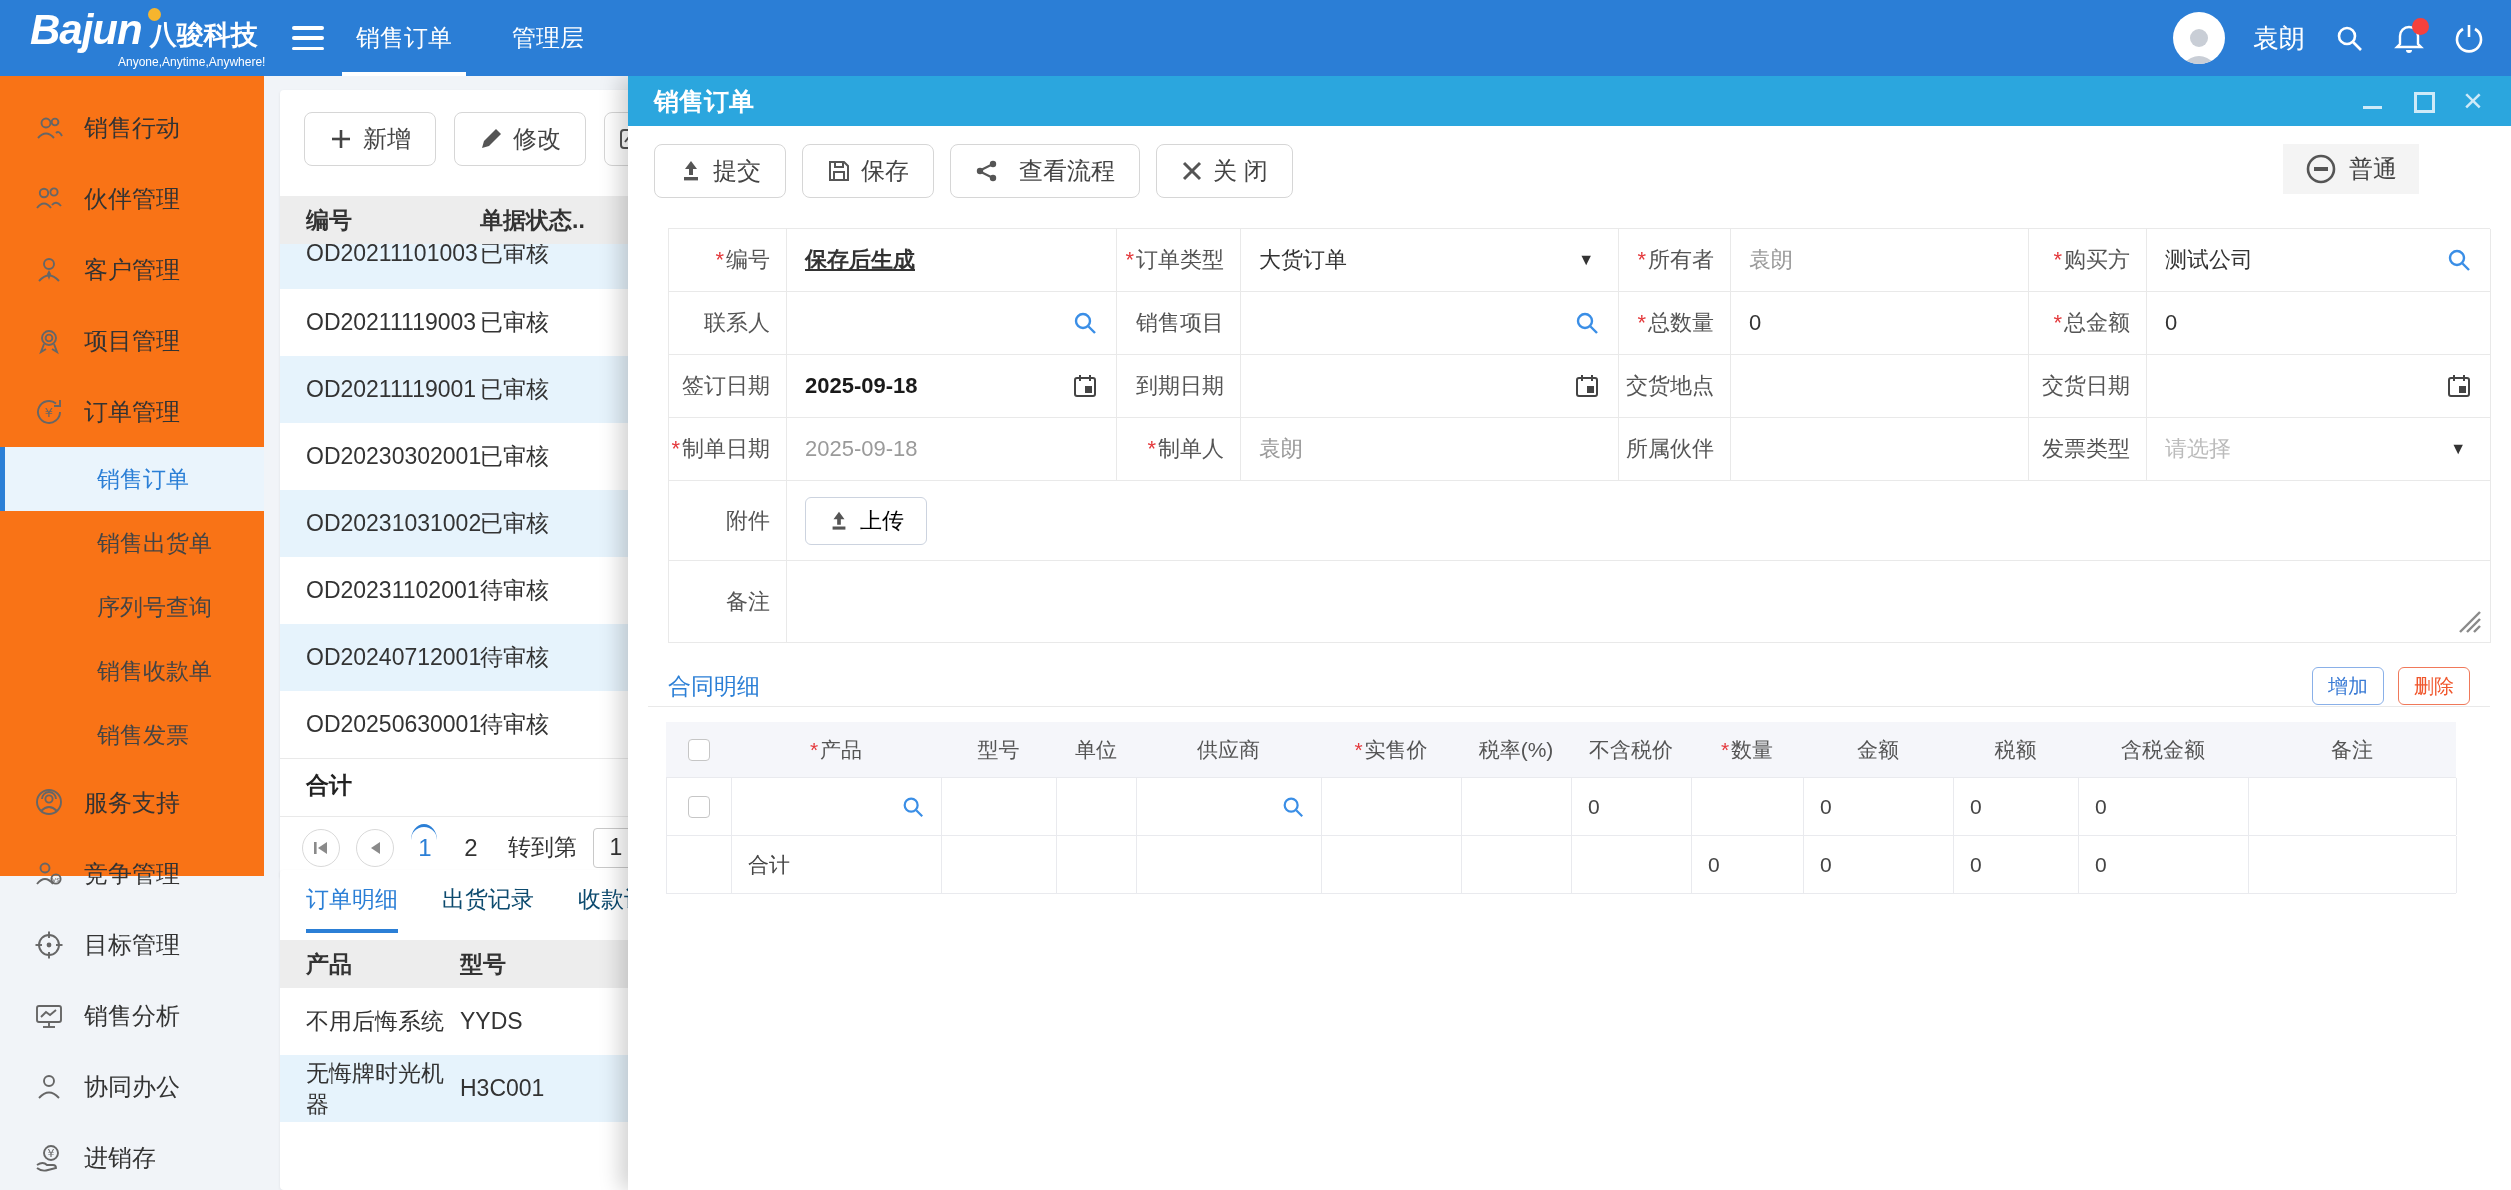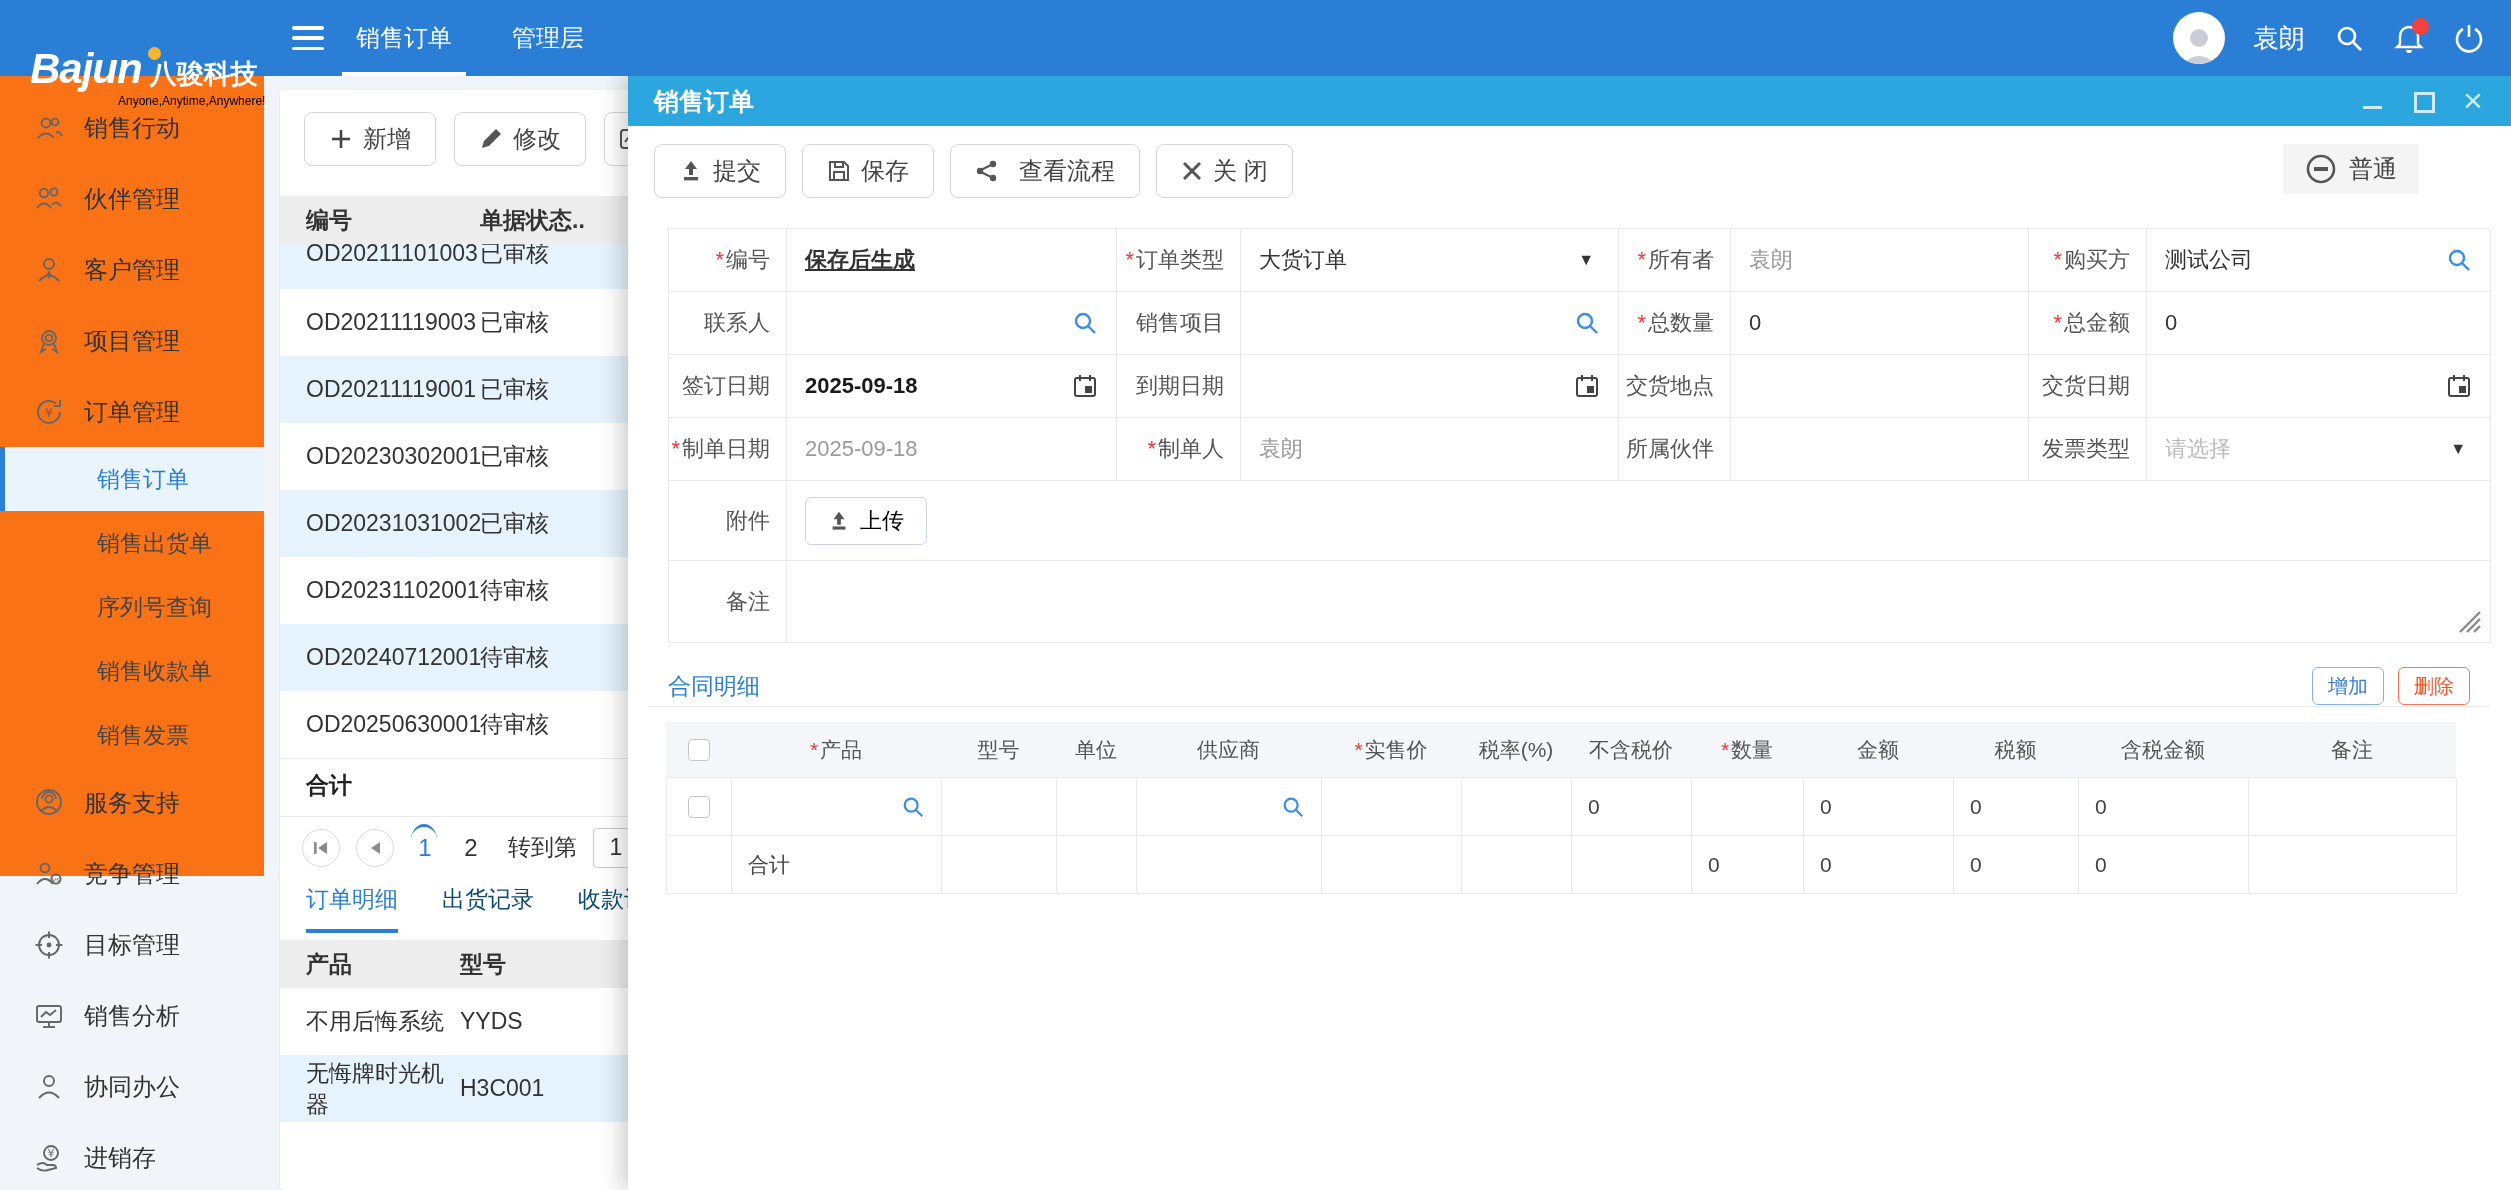--- a/index.html
+++ b/index.html
@@ -1,26 +1,26 @@
 <!DOCTYPE html>
 <html><head>
 <meta charset="utf-8">
 <style>
   * { margin:0; padding:0; box-sizing:border-box; }
   html,body { width:2511px; height:1190px; overflow:hidden; background:#f1f4f8;
               font-family:"Liberation Sans","DejaVu Sans",sans-serif; }
 
   
   .topbar { position:absolute; left:0; top:0; width:2511px; height:76px; background:#2b7ed6; z-index:30; }
-  .logo { position:absolute; left:30px; top:6px; color:#fff;margin-top:39px; }
+  .logo { position:absolute; left:30px; top:6px; color:#fff; }
   .logo-row { display:flex; align-items:baseline; gap:8px; position:relative; }
   .logo-en { font-size:42px; font-weight:bold; font-style:italic; letter-spacing:-1px; position:relative; }
   .logo-dot { position:absolute; top:2px; left:118px; width:13px; height:13px; border-radius:50%; background:#f6b row; background:#f6b52e; }
   .logo-cn { font-size:27px; font-weight:bold; }
-  .logo-tag { font-size:12px; color:#000000; text-align:right; margin-top:1px; padding-left:88px; }
+  .logo-tag { font-size:12px; color:#ffffff; text-align:right; margin-top:1px; padding-left:88px; }
   .hamburger { position:absolute; left:292px; top:26px; width:32px; height:24px; display:flex; flex-direction:column; justify-content:space-between; cursor:pointer; }
   .hamburger i { display:block; height:3.5px; background:#fff; border-radius:2px; }
   .top-tabs { position:absolute; left:332px; top:0; height:76px; display:flex; }
   .top-tab { width:144px; text-align:center; line-height:76px; color:#fff; font-size:24px; position:relative; cursor:pointer; }
   .top-tab.active::after { content:""; position:absolute; left:10px; right:10px; bottom:0; height:4px; background:#fff; }
   .top-right { position:absolute; right:26px; top:0; height:76px; display:flex; align-items:center; gap:28px; }
   .avatar { width:52px; height:52px; border-radius:50%; background:#fff; overflow:hidden; display:flex; align-items:flex-end; justify-content:center; }
   .user-name { color:#fff; font-size:26px; }
   .tb-icon { width:32px; height:32px; position:relative; cursor:pointer; display:flex; align-items:center; justify-content:center; }
   .bell-dot { position:absolute; top:-4px; right:-4px; width:17px; height:17px; border-radius:50%; background:#f5413d; }

